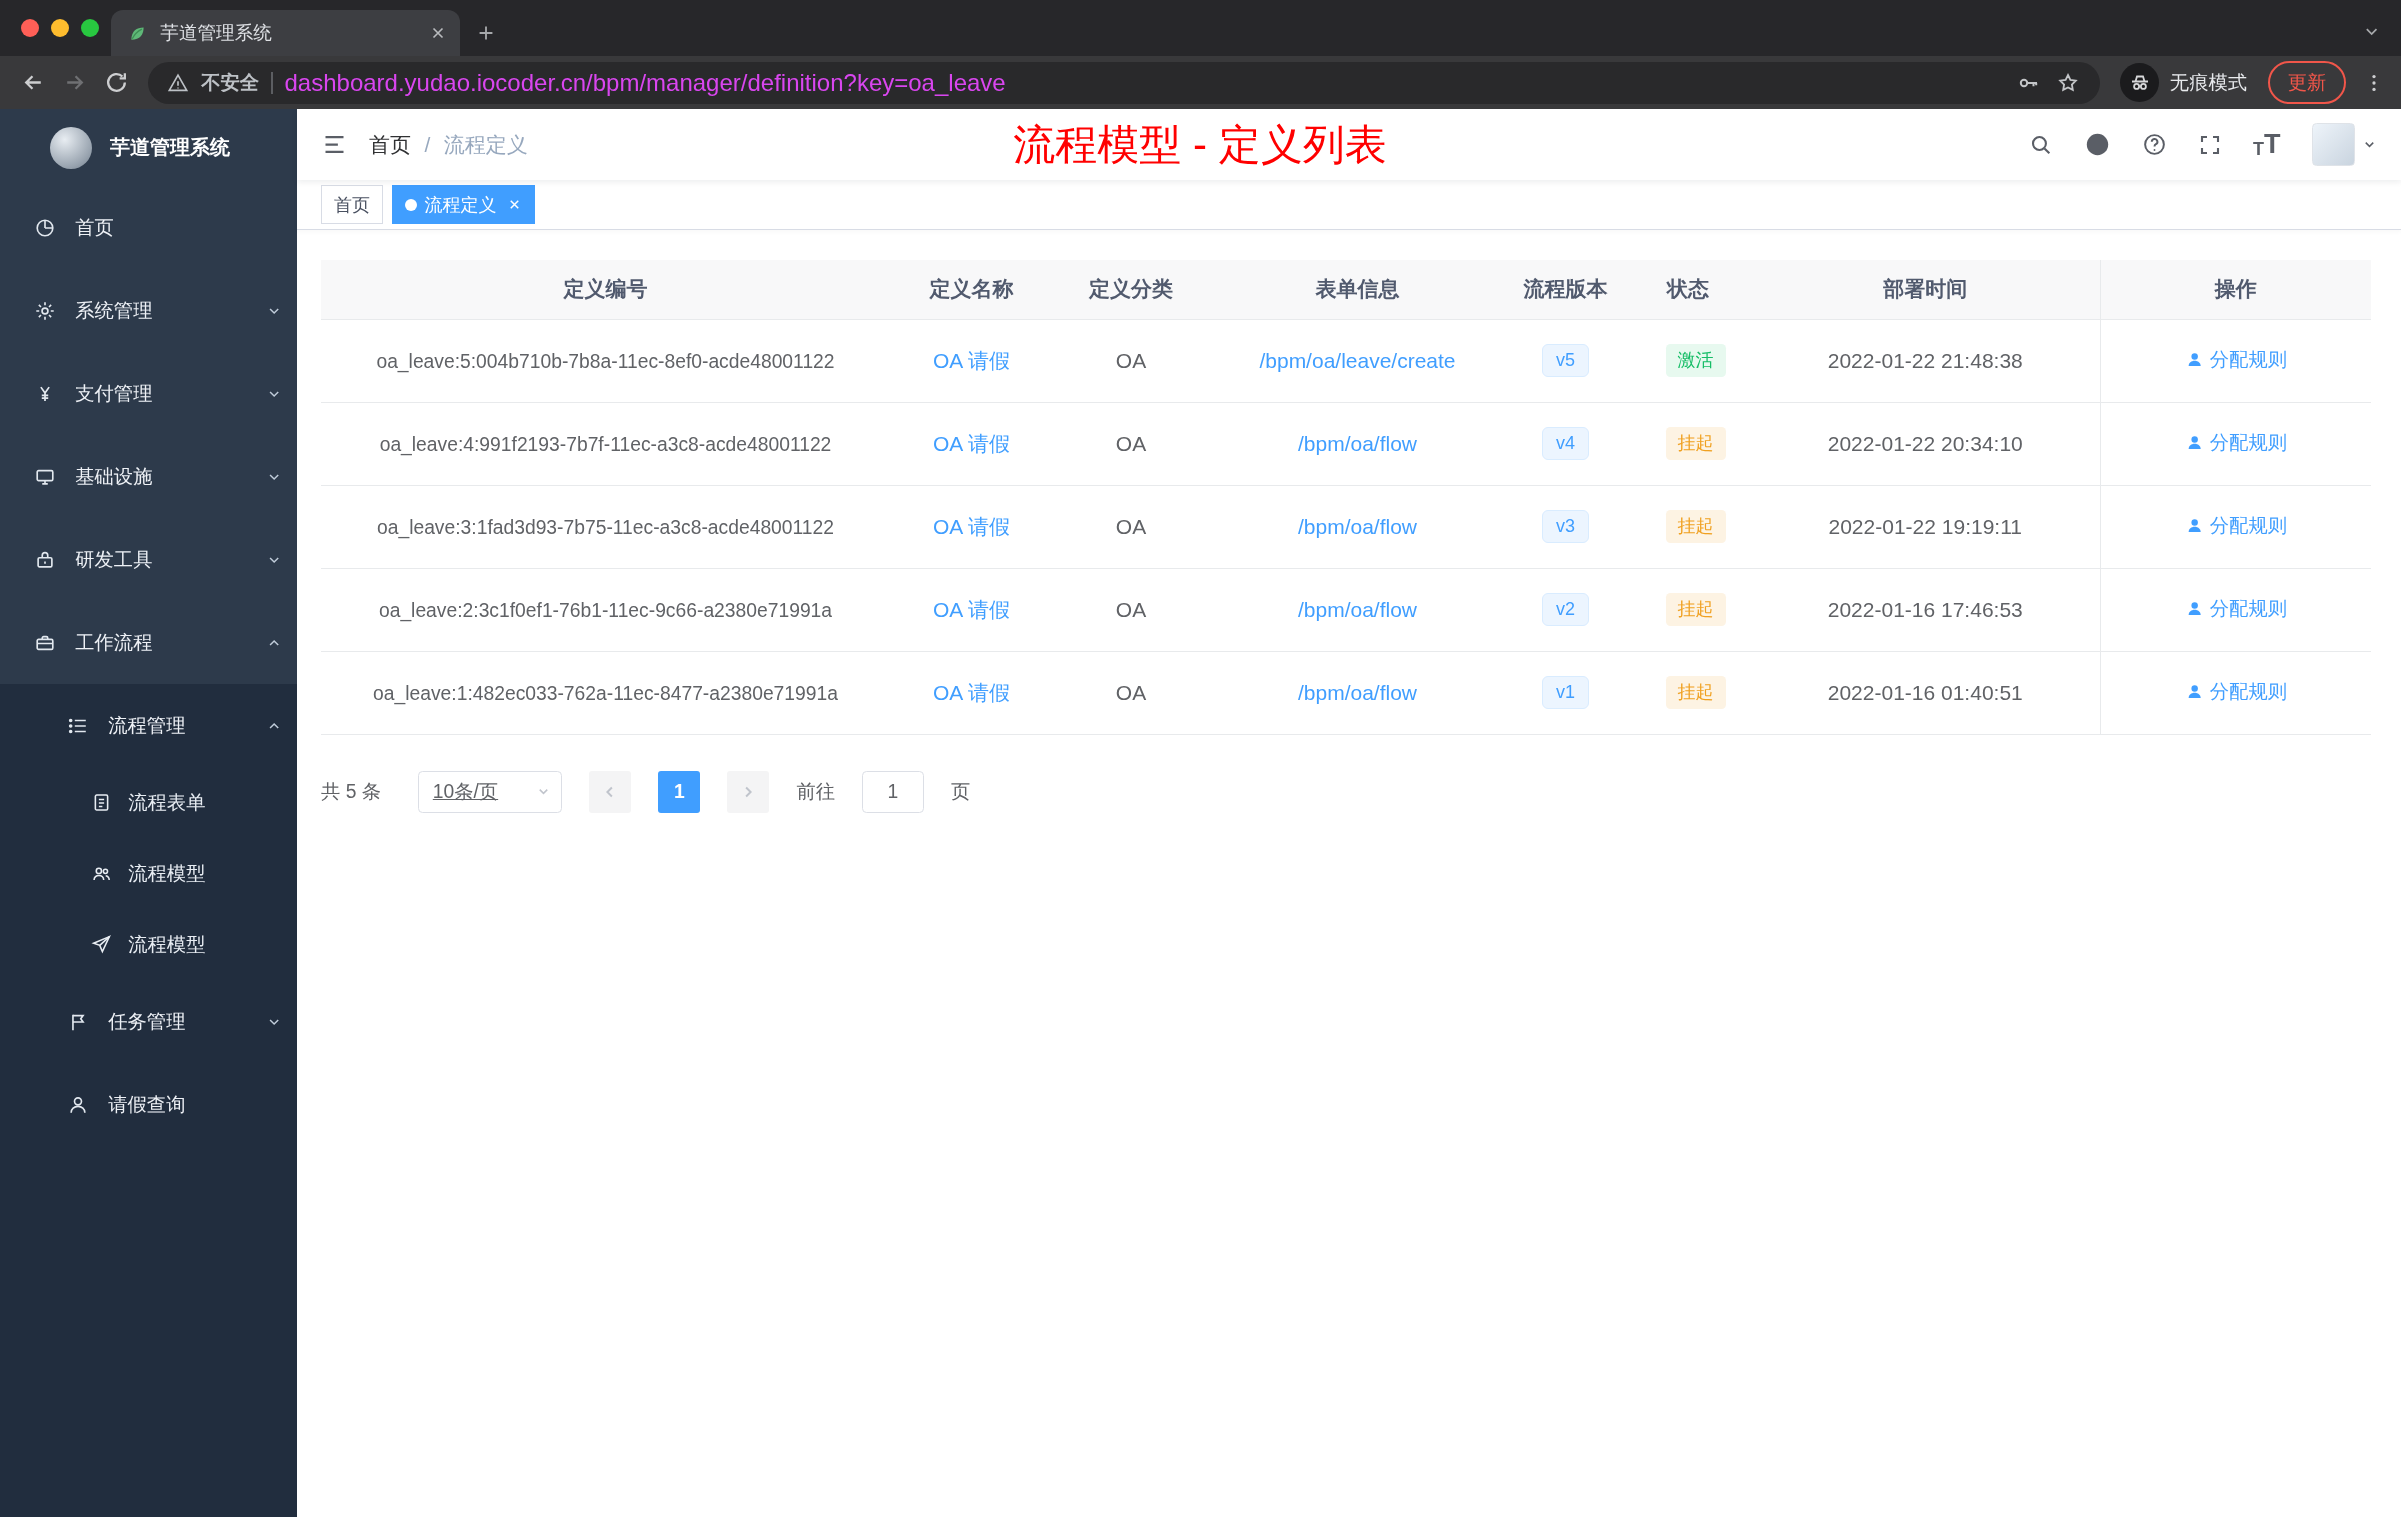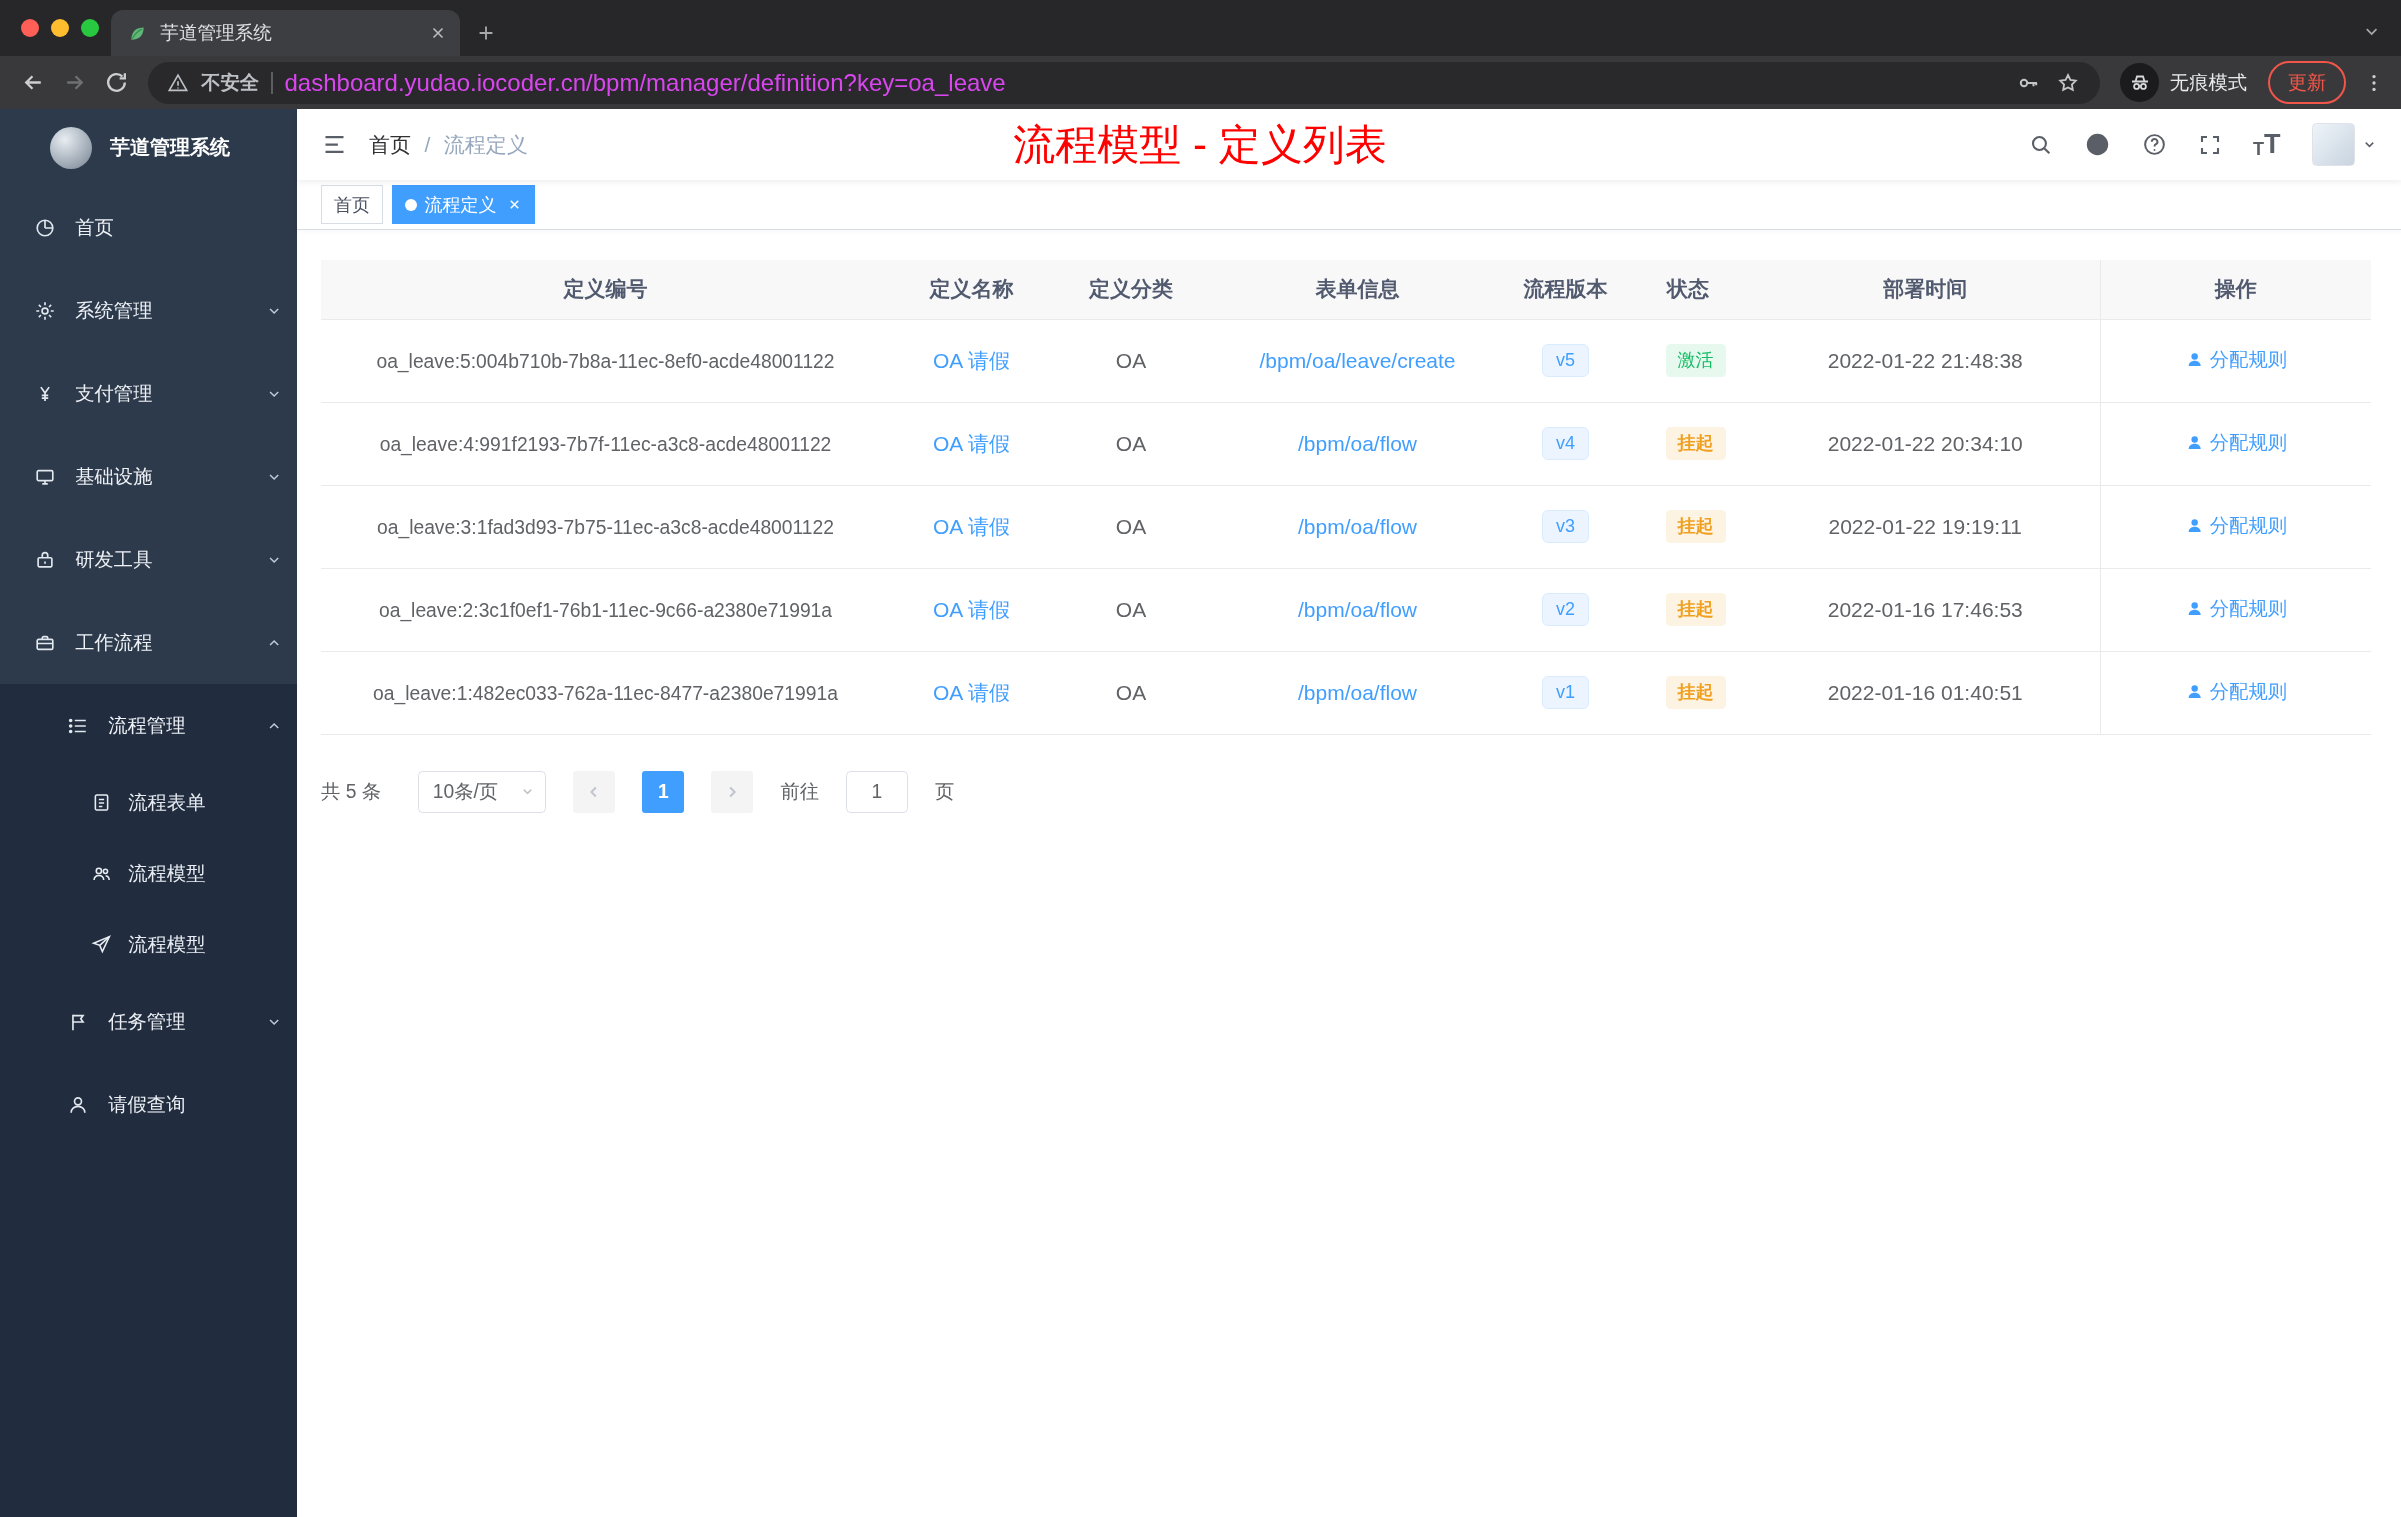--- a/index.html
+++ b/index.html
@@ -87,30 +87,30 @@
                   border-bottom:1.5px solid #e8eaec; text-align:center; }
   .def-table td { height:83px; text-align:center; font-size:21px; color:#606266;
                   border-bottom:1.5px solid #e8eaec; white-space:nowrap; overflow:hidden; }
   .def-table .op-col { border-left:1.5px solid #e8eaec; }
   .cell-id { font-size:19.3px; color:#606266; }
   a.blue { color:#409eff; }
   .tag-ver { display:inline-block; background:#ecf5ff; border:1.5px solid #d9ecff; color:#409eff;
              font-size:18px; padding:3.7px 13.4px; border-radius:6px; line-height:1.3; }
   .tag-status { display:inline-block; font-size:18px; padding:4.5px 12px; border-radius:4.5px; line-height:1.3;margin-left:15px; }
   .tag-status.success { background:#e7f9ef; color:#15bd66; }
-  .tag-status.warning { background:#fdf3e3; color:#f0a020;font-weight:bold; }
+  .tag-status.warning { background:#fdf3e3; color:#f0a020; }
   .op-link { display:inline-flex; align-items:center; gap:6px; color:#409eff; font-size:19.3px; }
 
   
   .pager { display:flex; align-items:center; gap:27px; margin-top:36px;
            font-size:19.3px; color:#606266; }
   .p-total { margin-right:10.4px; }
-  .psel { width:128px; height:42px; border:1.5px solid #dcdfe6; border-radius:4.5px; background:#fff;
+  .psel { width:144px; height:42px; border:1.5px solid #dcdfe6; border-radius:4.5px; background:#fff;
           display:flex; align-items:center; justify-content:space-between; padding:0 10.4px 0 13.4px;
-          color:#606266; cursor:pointer; }
+          color:#606266; cursor:pointer;text-decoration:underline; }
   .pbtn { min-width:42px; height:42px; border-radius:3px; background:#f4f4f5; display:flex;
           align-items:center; justify-content:center; color:#c0c4cc; cursor:pointer; }
   .pcur { min-width:42px; height:42px; border-radius:3px; background:#409eff; color:#fff;
           display:flex; align-items:center; justify-content:center; font-weight:bold; cursor:pointer; }
   .goto-input { width:62px; height:42px; border:1.5px solid #dcdfe6; border-radius:4.5px; text-align:center;
                 font-size:19.3px; color:#606266; font-family:inherit; outline:none; }
 </style>
 </head>
 <body>
 

